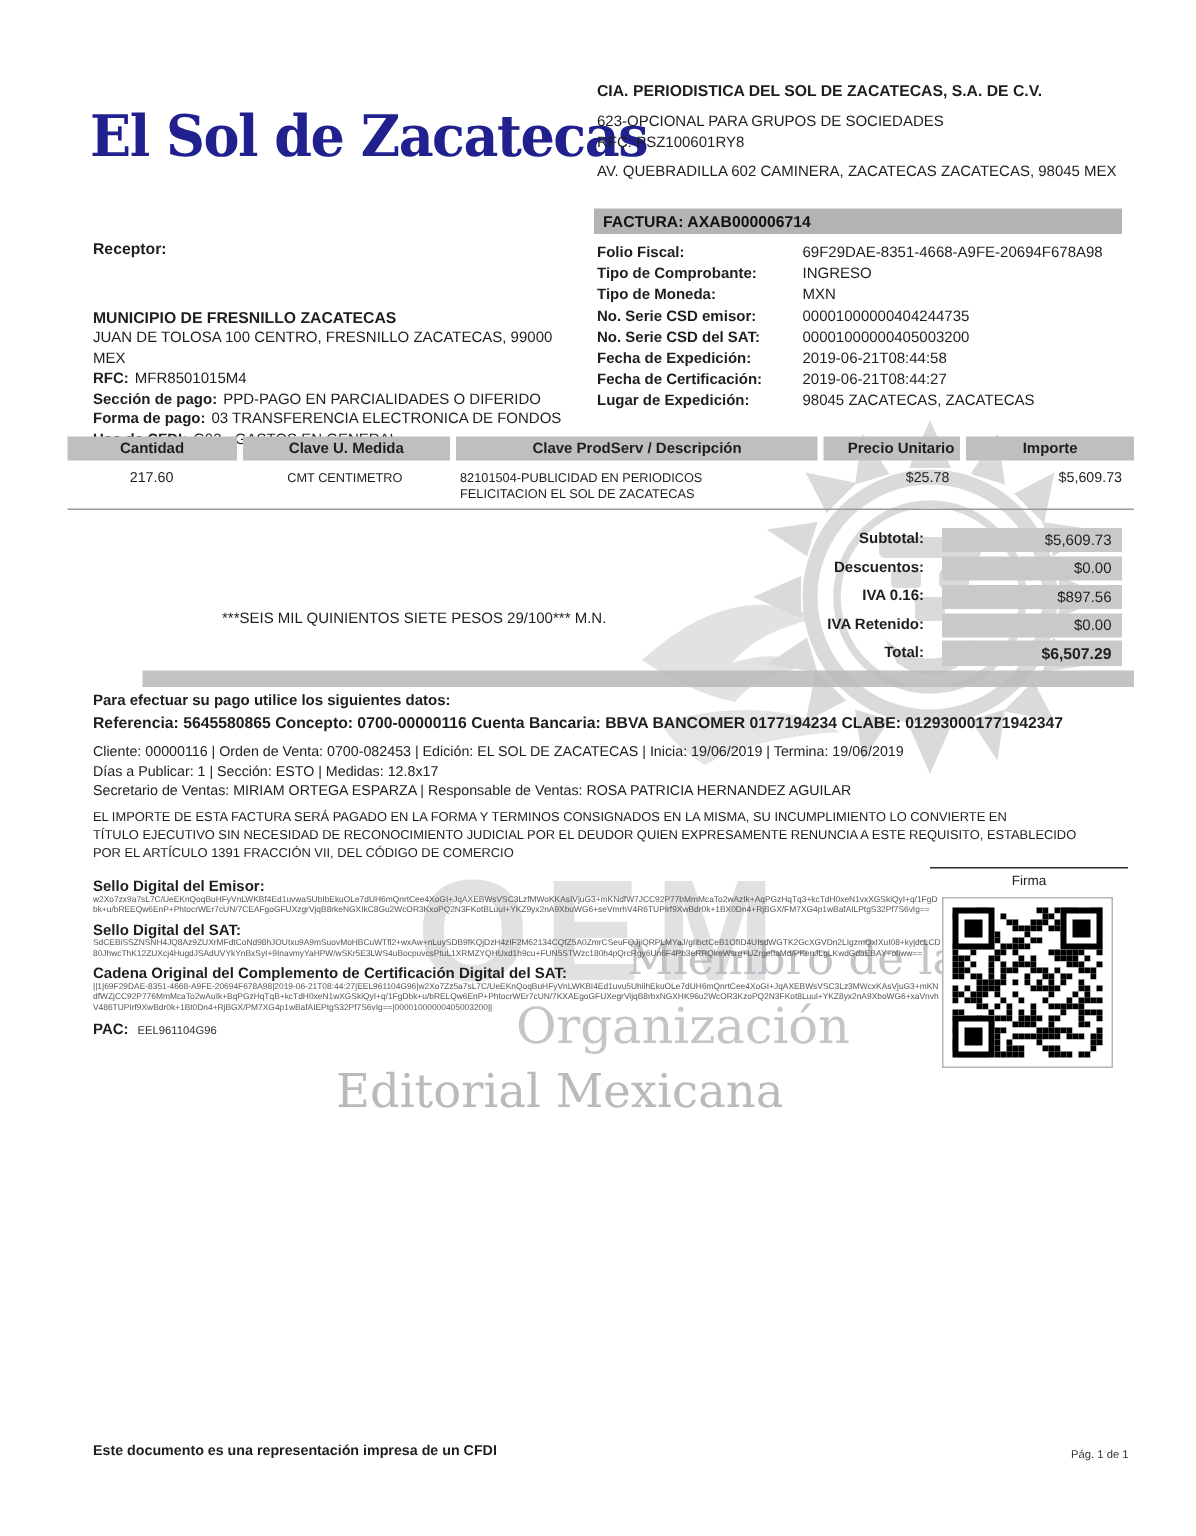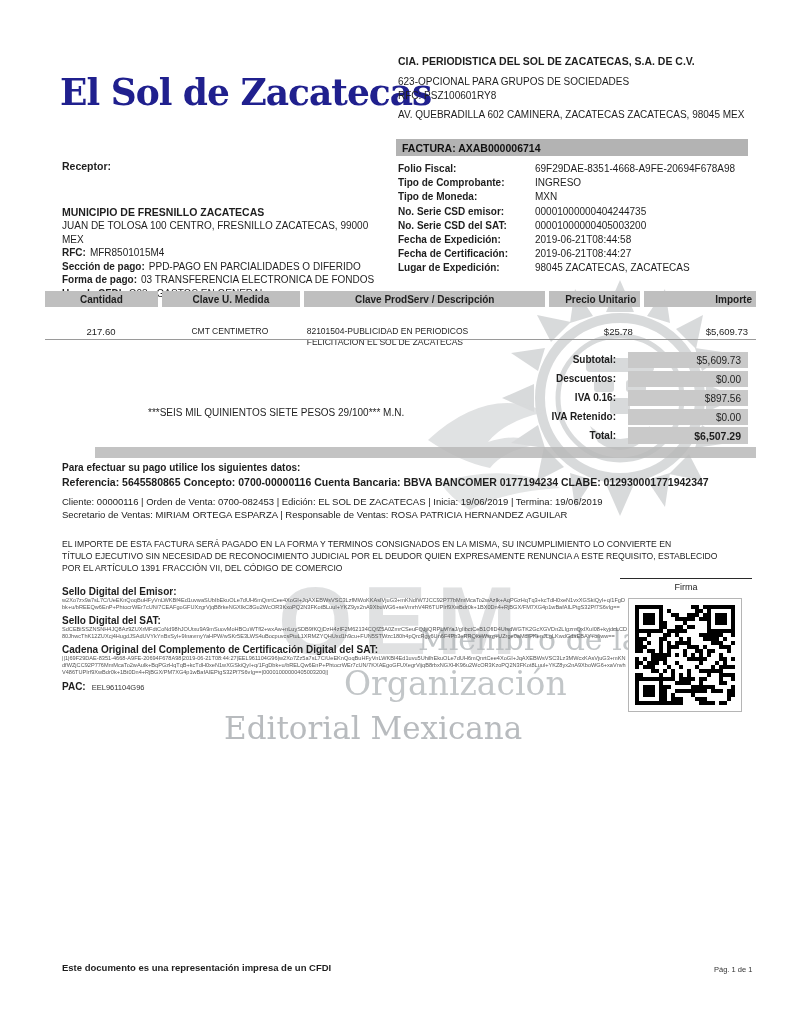--- a/index.html
+++ b/index.html
@@ -40,22 +40,22 @@
   .fiscal { left:398px; top:162px; width:360px; font-size:10px; line-height:14.2px; }
   .fiscal .row { display:flex; }
   .fiscal .fl { width:137px; font-weight:bold; flex:none; }
 
   
   .tbl { left:45px; top:291px; width:711px; }
   .thead { display:flex; }
   .th { background:#bfbfbf; font-weight:bold; font-size:10px; padding:3px 4px 2px;
         margin-right:4px; text-align:center; }
   .th:last-child { margin-right:0; }
-  .c1{width:114px;} .c2{width:140px;} .c3{width:244px;} .c4{width:92px; text-align:right;} .c5{width:113px; text-align:right;}
-  .trow { display:flex; font-size:9.5px; padding-top:19px; }
+  .c1{width:114px;} .c2{width:140px;} .c3{width:244px;} .c4{width:92px; text-align:right;} .c5{width:113px; }
+  .trow { display:flex; font-size:9.5px; padding-top:6px; }
   .td { padding:0 4px; margin-right:4px; }
   .td.c1{ text-align:center; } .td.c2{ text-align:center; font-size:8.5px; }
   .td.c3{ font-size:8.5px; line-height:11px; }
   .td.c4,.td.c5{ text-align:right; }
   .tbl-rule { left:45px; top:339px; width:711px; border-top:1.5px solid #9a9a9a; }
 
   
   .totals { left:470px; top:350px; width:286px; font-size:10px; }
   .trw { display:flex; align-items:center; height:19px; }
   .tlabel { width:158px; text-align:right; font-weight:bold; padding-right:12px; }
@@ -253,20 +253,21 @@
   </div>
   <div class="z words">***SEIS MIL QUINIENTOS SIETE PESOS 29/100*** M.N.</div>
   <div class="z graybar"></div>
 
   <div class="z pago">
     <div class="b1">Para efectuar su pago utilice los siguientes datos:</div>
     <div class="b2">Referencia: 5645580865  Concepto: 0700-00000116  Cuenta Bancaria: BBVA BANCOMER 0177194234 CLABE: 012930001771942347</div>
   </div>
   <div class="z detalle">
     <div>Cliente: 00000116 | Orden de Venta: 0700-082453 | Edición: EL SOL DE ZACATECAS | Inicia: 19/06/2019 | Termina: 19/06/2019</div>
+    <div>Días a Publicar: 1 | Sección: ESTO | Medidas: 12.8x17</div>
     <div>Secretario de Ventas: MIRIAM ORTEGA ESPARZA | Responsable de Ventas: ROSA PATRICIA HERNANDEZ AGUILAR</div>
   </div>
 
   <div class="z legal">
     <div>EL IMPORTE DE ESTA FACTURA SERÁ PAGADO EN LA FORMA Y TERMINOS CONSIGNADOS EN LA MISMA, SU INCUMPLIMIENTO LO CONVIERTE EN</div>
     <div>TÍTULO EJECUTIVO SIN NECESIDAD DE RECONOCIMIENTO JUDICIAL POR EL DEUDOR QUIEN EXPRESAMENTE RENUNCIA A ESTE REQUISITO, ESTABLECIDO</div>
     <div>POR EL ARTÍCULO 1391 FRACCIÓN VII, DEL CÓDIGO DE COMERCIO</div>
   </div>
 
   <div class="z sellos">

